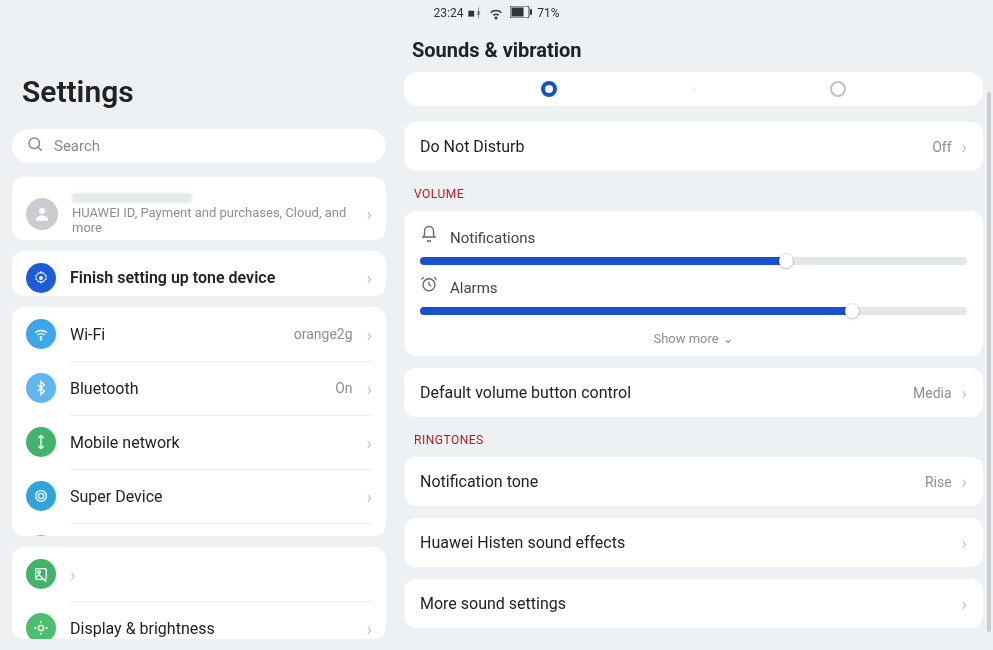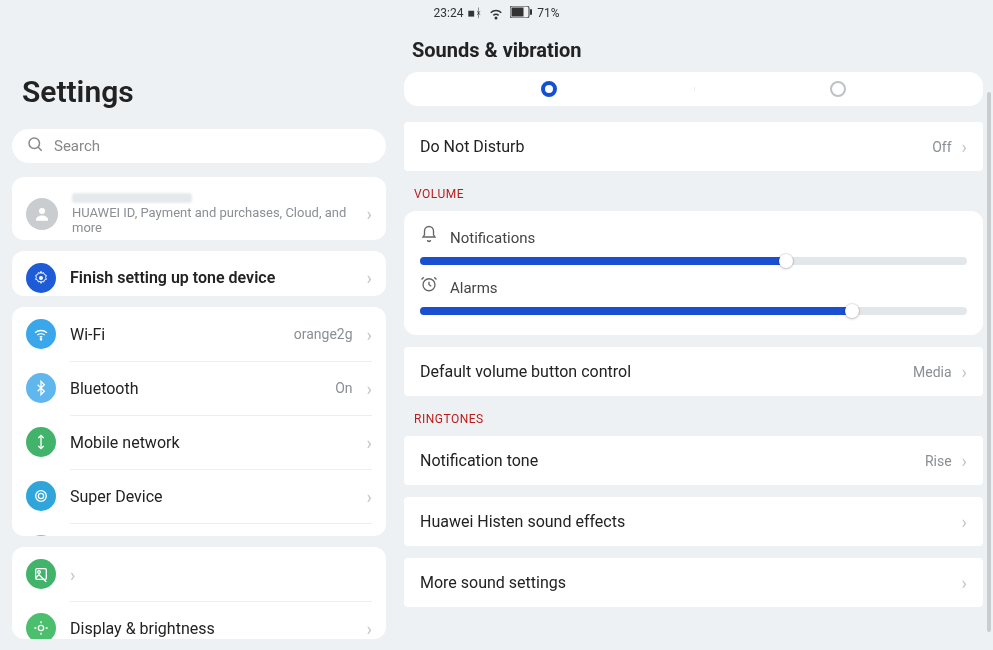--- a/index.html
+++ b/index.html
@@ -116,21 +116,21 @@
   }
   .radio-half { flex:1; display:flex; align-items:center; justify-content:center; position:relative;}
   .radio-half + .radio-half::before {
     content:""; position:absolute; left:0; top:6px; bottom:6px; width:1px; background:#e8ecef;
   }
   .radio-dot {
     width:16px; height:16px; border-radius:50%; border:2px solid #bcc2c6;
   }
   .radio-dot.active { border:4px solid #1251d4; width:16px; height:16px;}
   .content-row {
-    background:#fff; border-radius:4px; margin-bottom:12px;
+    background:#fff; border-radius:12px; margin-bottom:12px;
     display:flex; align-items:center; padding:14px 16px; gap:10px;
   }
   .content-row .c-label { flex:1; font-size:16px; color:#222;}
   .content-row .c-value { font-size:14px; color:#8a8f94;}
   .section-label {
     font-size:12px; color:#b91c1c; letter-spacing:0.5px;
     padding: 4px 8px 10px 10px;
   }
   .volume-card { background:#fff; border-radius:12px; padding: 14px 16px 10px 16px; margin-bottom:12px;}
   .vol-item { margin-bottom: 10px; }
@@ -344,20 +344,24 @@
                 <path d="M5 3L2 6M19 3l3 3"></path>
               </svg>
           </span>
           <span>Alarms</span>
         </div>
         <div class="slider">
           <div class="slider-fill" style="width:79%;"></div>
           <div class="slider-thumb" style="left:79%;"></div>
         </div>
       </div>
+      <div class="show-more">
+        <span>Show more</span>
+        <span>⌄</span>
+      </div>
     </div>
 
     <div class="content-row">
       <div class="c-label">Default volume button control</div>
       <div class="c-value">Media</div>
       <span class="chevron">›</span>
     </div>
 
     <div class="section-label">RINGTONES</div>
 

